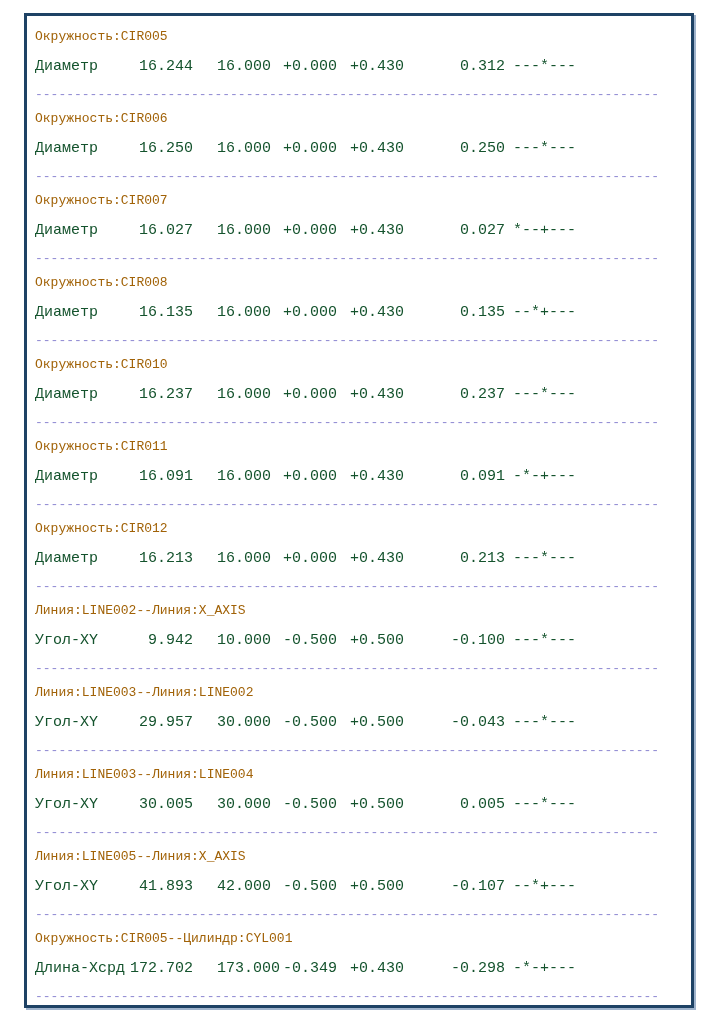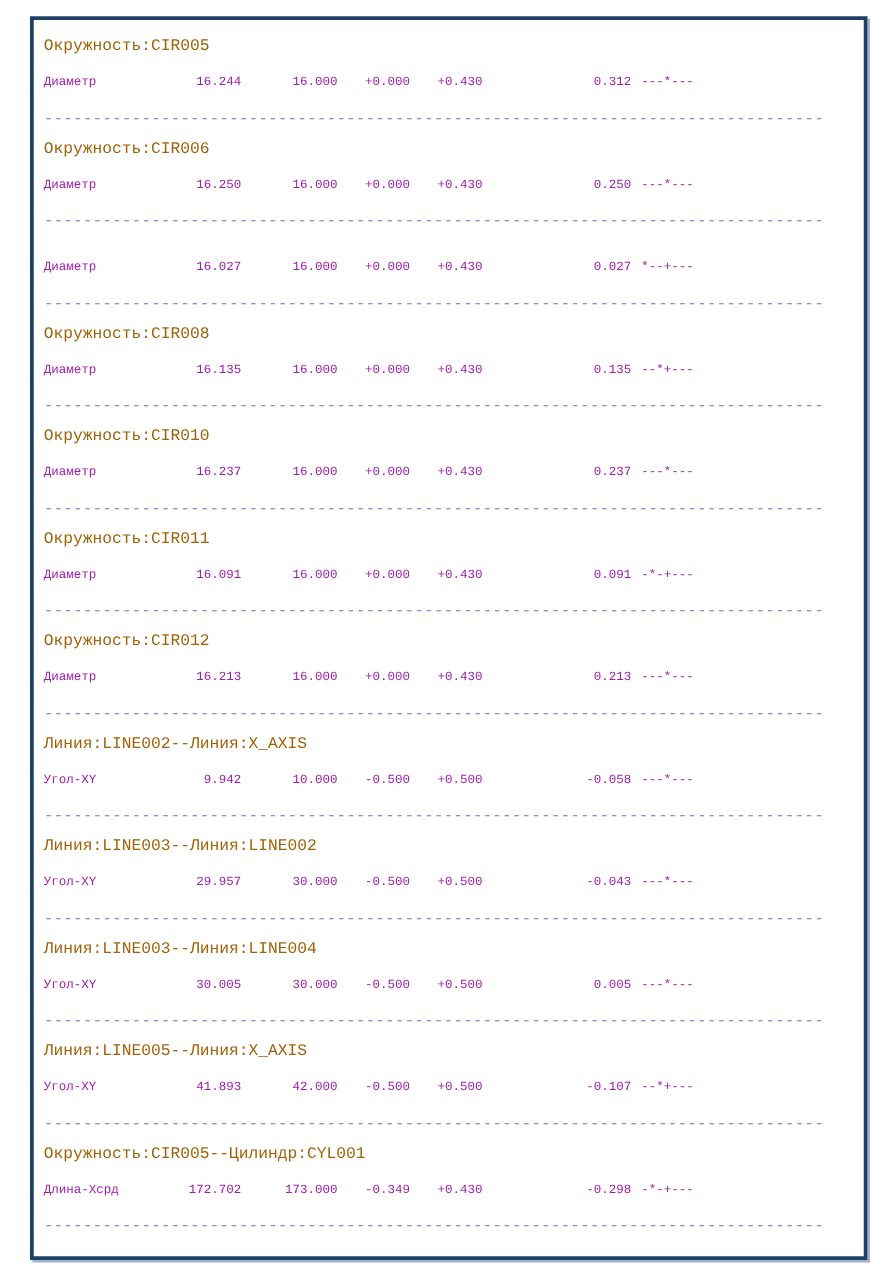--- a/index.html
+++ b/index.html
@@ -21,23 +21,23 @@
   .section { padding-top: 8px; }
   .title {
     color: #a16207;
     font-size: 13px;
     line-height: 16px;
     white-space: pre;
   }
   .row {
     margin-top: 14px;
     display: flex;
-    font-size: 10px;
+    font-size: 15px;
     line-height: 16px;
-    color: #a21caf;
+    color: #14532d;
     white-space: pre;
   }
   .c { display: inline-block; white-space: pre; }
   .label    { width: 82px; text-align: left; }
   .meas     { width: 76px; text-align: right; }
   .nominal  { width: 77px; text-align: right; padding-left: 24px; }
   .tol-low  { width: 80px; text-align: center; font-family: Liberation Mono, monospace; }
   .tol-high { width: 80px; text-align: left; }
   .dev      { width: 75px; text-align: right; }
   .graph    { margin-left: 8px; text-align: left; }
@@ -77,20 +77,21 @@
       <span class="c nominal">16.000</span>
       <span class="c tol-low">+0.000</span>
       <span class="c tol-high">+0.430</span>
       <span class="c dev">0.250</span>
       <span class="c graph">---*---</span>
     </div>
     <div class="sep">--------------------------------------------------------------------------------</div>
   </section>
 
   <section class="section">
+    <div class="title">Окружность:CIR007</div>
     <div class="row">
       <span class="c label">Диаметр</span>
       <span class="c meas">16.027</span>
       <span class="c nominal">16.000</span>
       <span class="c tol-low">+0.000</span>
       <span class="c tol-high">+0.430</span>
       <span class="c dev">0.027</span>
       <span class="c graph">*--+---</span>
     </div>
     <div class="sep">--------------------------------------------------------------------------------</div>
@@ -153,21 +154,21 @@
   </section>
 
   <section class="section">
     <div class="title">Линия:LINE002--Линия:X_AXIS</div>
     <div class="row">
       <span class="c label">Угол-XY</span>
       <span class="c meas">9.942</span>
       <span class="c nominal">10.000</span>
       <span class="c tol-low">-0.500</span>
       <span class="c tol-high">+0.500</span>
-      <span class="c dev">-0.058</span>
+      <span class="c dev">-0.100</span>
       <span class="c graph">---*---</span>
     </div>
     <div class="sep">--------------------------------------------------------------------------------</div>
   </section>
 
   <section class="section">
     <div class="title">Линия:LINE003--Линия:LINE002</div>
     <div class="row">
       <span class="c label">Угол-XY</span>
       <span class="c meas">29.957</span>

